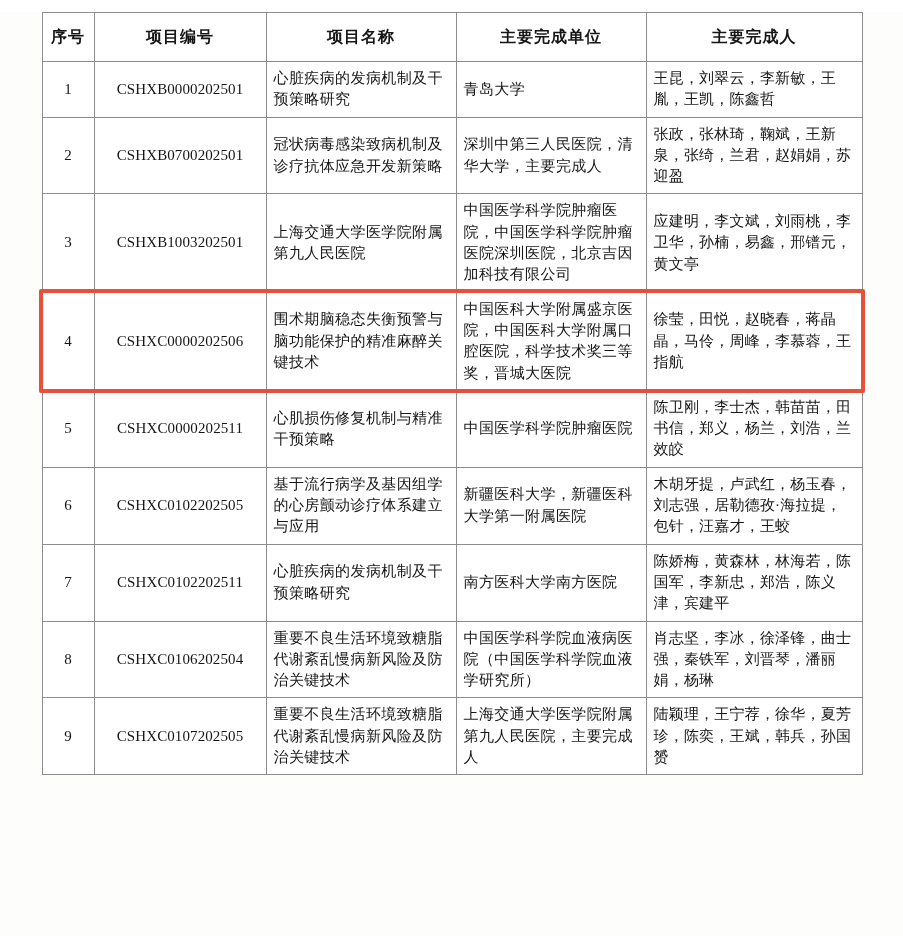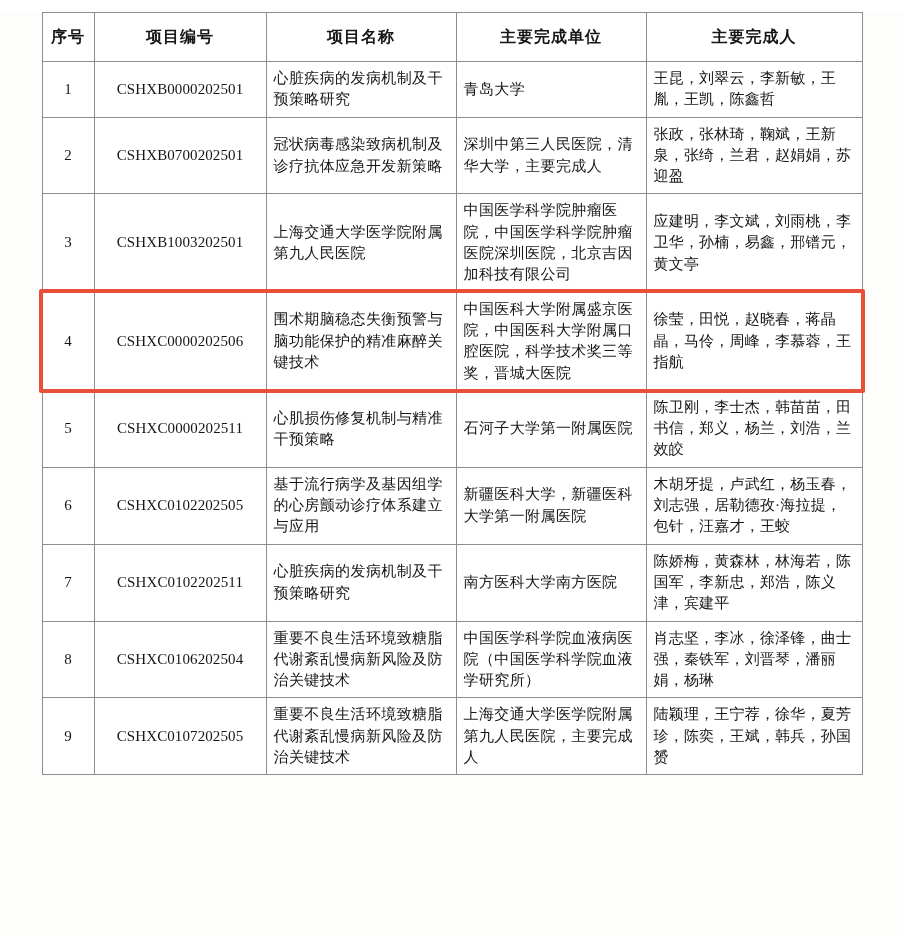--- a/index.html
+++ b/index.html
@@ -141,21 +141,21 @@
           <td class="idx">4</td>
           <td class="code">CSHXC0000202506</td>
           <td class="pname">围术期脑稳态失衡预警与脑功能保护的精准麻醉关键技术</td>
           <td class="unit">中国医科大学附属盛京医院，中国医科大学附属口腔医院，科学技术奖三等奖，晋城大医院</td>
           <td class="people">徐莹，田悦，赵晓春，蒋晶晶，马伶，周峰，李慕蓉，王指航</td>
         </tr>
         <tr>
           <td class="idx">5</td>
           <td class="code">CSHXC0000202511</td>
           <td class="pname">心肌损伤修复机制与精准干预策略</td>
-          <td class="unit">石河子大学第一附属医院</td>
+          <td class="unit">中国医学科学院肿瘤医院</td>
           <td class="people">陈卫刚，李士杰，韩苗苗，田书信，郑义，杨兰，刘浩，兰效皎</td>
         </tr>
         <tr>
           <td class="idx">6</td>
           <td class="code">CSHXC0102202505</td>
           <td class="pname">基于流行病学及基因组学的心房颤动诊疗体系建立与应用</td>
           <td class="unit">新疆医科大学，新疆医科大学第一附属医院</td>
           <td class="people">木胡牙提，卢武红，杨玉春，刘志强，居勒德孜·海拉提，包针，汪嘉才，王蛟</td>
         </tr>
         <tr>

